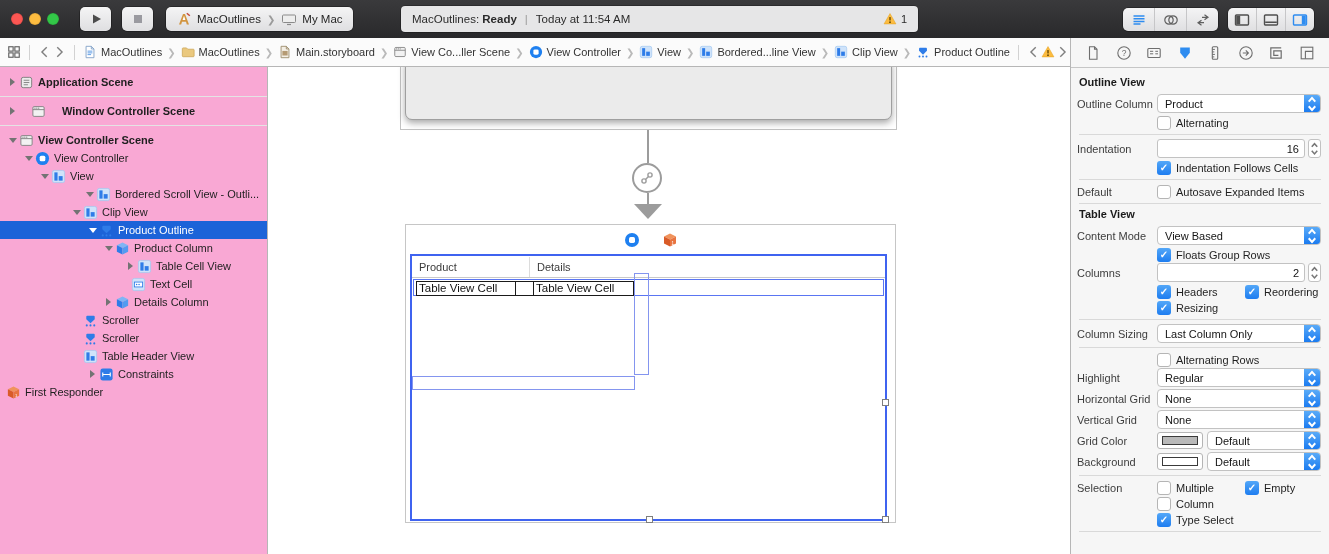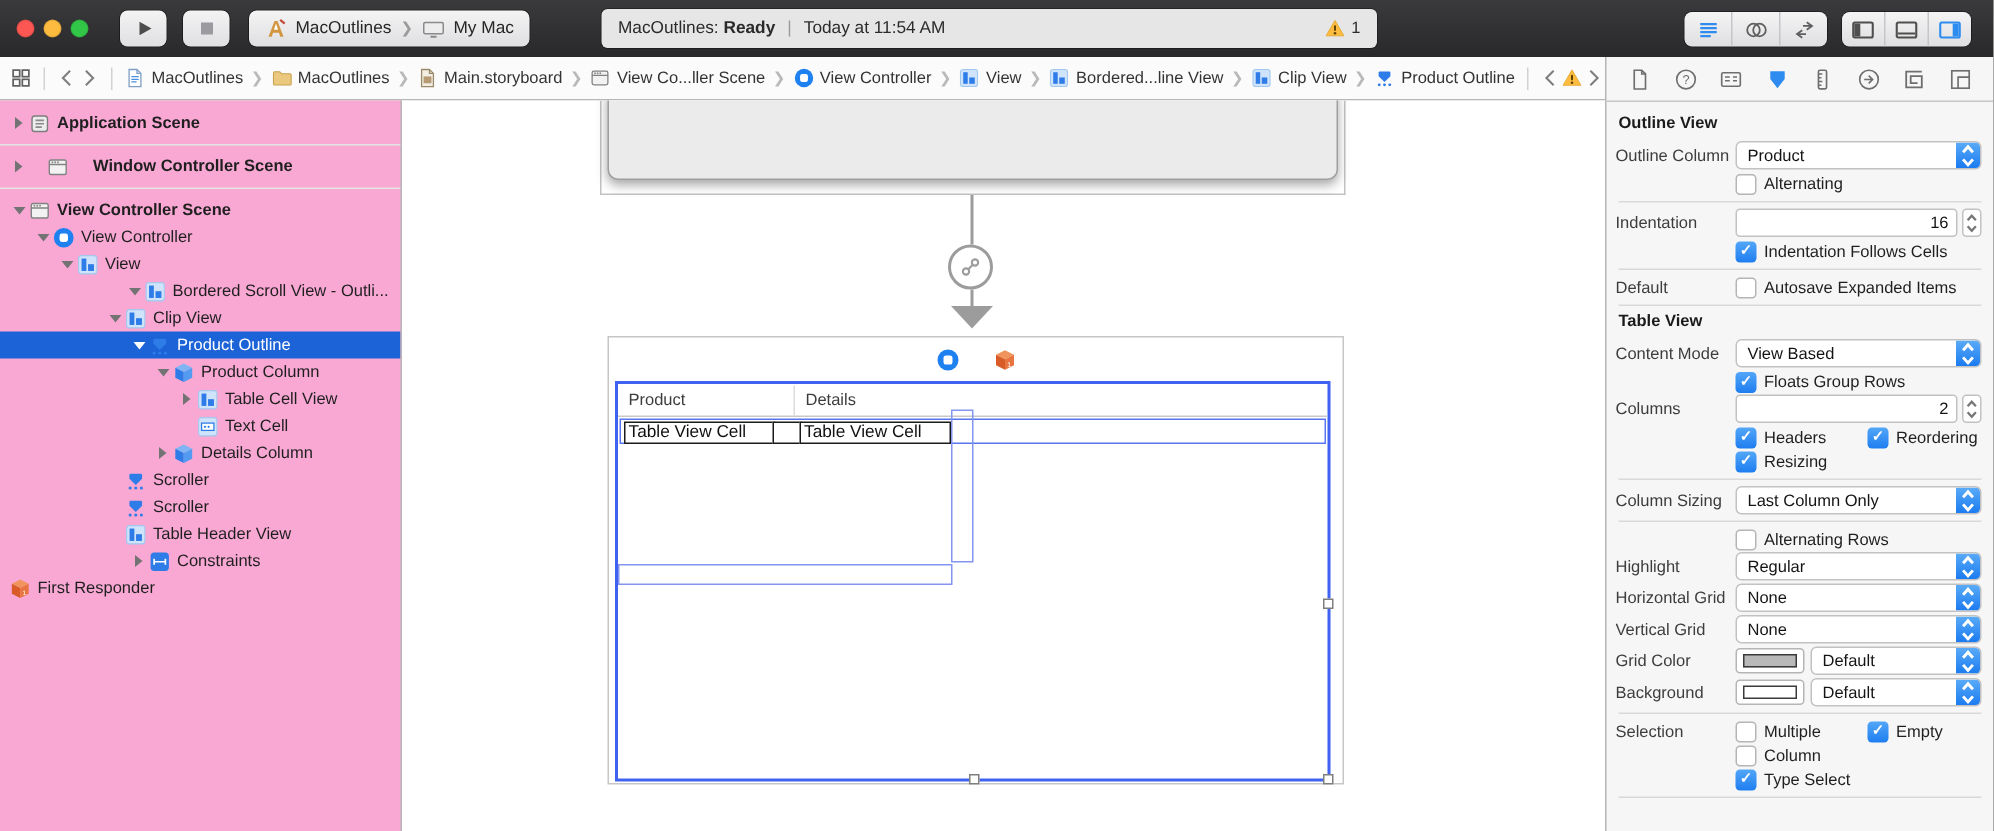--- a/index.html
+++ b/index.html
@@ -476,21 +476,21 @@
         </span>
         <span class="ic">
           <svg width="100%" height="100%" viewBox="0 0 16 16" xmlns="http://www.w3.org/2000/svg">
             <path d="M8 1.5 14 4.5 8 7.5 2 4.5z" fill="#7fb5f5"></path>
             <path d="M2 4.5 8 7.5v7L2 11.5z" fill="#2e7ce8"></path>
             <path d="M14 4.5 8 7.5v7l6-3z" fill="#539bf0"></path>
           </svg>
         </span>
         <span>Product Column</span>
       </div>
-      <div class="ol-row" style="padding-left: 118px;">
+      <div class="ol-row" style="padding-left: 88px; justify-content: center;">
         <span class="tri-slot">
           <span class="tri right"></span>
         </span>
         <span class="ic">
           <svg width="100%" height="100%" viewBox="0 0 16 16" xmlns="http://www.w3.org/2000/svg">
             <rect x="1.5" y="1.5" width="13" height="13" rx="2" fill="#cfe3fa" stroke="#a3c8f0" stroke-width="0.8"></rect>
             <rect x="3.6" y="3.6" width="3.4" height="8.8" fill="#2e7ce8"></rect>
             <rect x="8.2" y="7.6" width="4.2" height="4.8" fill="#2e7ce8"></rect>
           </svg>
         </span>

